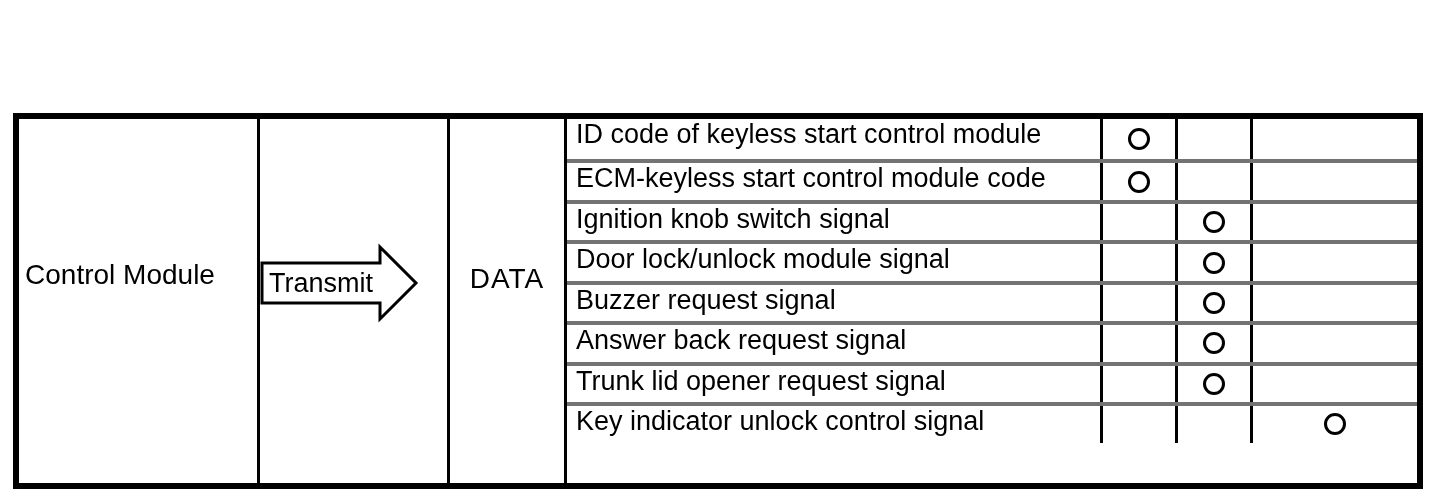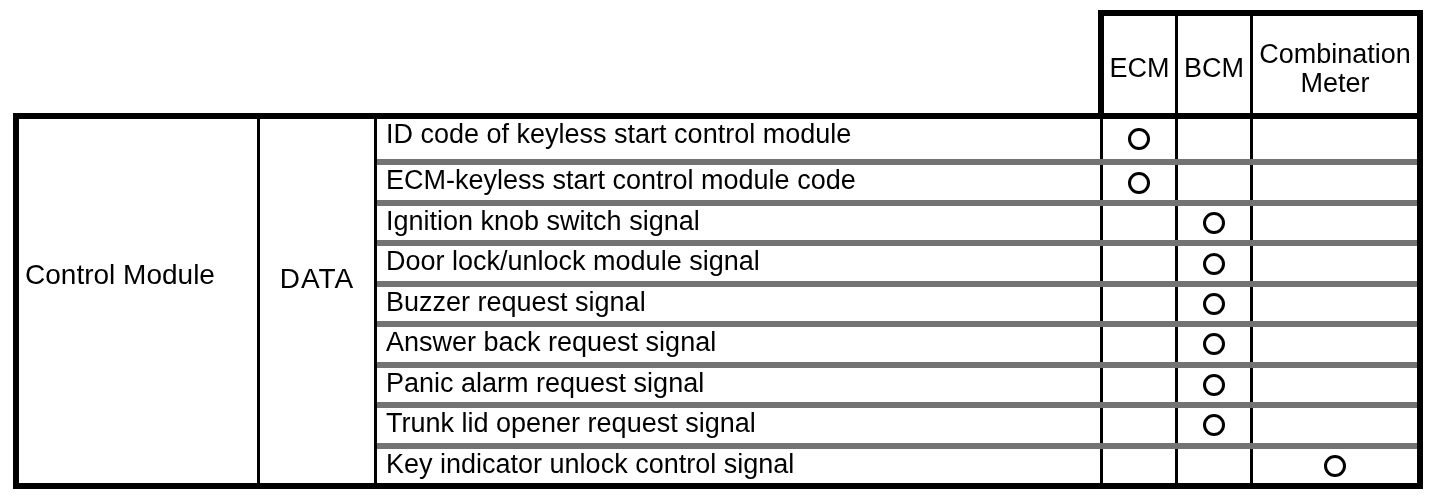--- a/index.html
+++ b/index.html
@@ -55,21 +55,21 @@
   .cell.data { width: 117px; font-size: 28px; padding-bottom: 44px; letter-spacing: 1px; align-items: center; }
 
   .rows {
     flex: 1;
     display: grid;
     grid-template-rows: repeat(9, 1fr);
   }
   .row {
     display: grid;
     grid-template-columns: 1fr 75px 75px 167px;
-    border-top: 6px solid #737373;
+    border-top: 4px solid #737373;
     min-height: 0;
   }
   .row:first-child { border-top: none; }
   .sig {
     display: flex;
     padding-left: 9px;
     font-size: 27px;
     white-space: nowrap;
     overflow: hidden;
   }
@@ -98,40 +98,35 @@
     font-family: "Liberation Sans", sans-serif;
     font-size: 27px;
     fill: #000;
   }
 </style>
 </head>
 <body>
 
 <div class="screen">
 
-  <div class="hdr">
-    <div class="hdr-cell">
-      <span>ECM</span>
-    </div>
-    <div class="hdr-cell bl">
-      <span>BCM</span>
-    </div>
-    <div class="hdr-cell bl">
-      <span>Combination Meter</span>
-    </div>
-  </div>
 
   <div class="main">
 
     <div class="cell module">
       <div>
         <div>Control Module</div>
       </div>
     </div>
 
+    <div class="cell transmit">
+      <svg class="arrow-svg" width="164" height="82" viewBox="0 0 164 82">
+        <polygon points="4,20 122,20 122,4 158,40 122,76 122,60 4,60" fill="#ffffff" stroke="#000000" stroke-width="3"></polygon>
+        <text x="63" y="49" text-anchor="middle">Transmit</text>
+      </svg>
+    </div>
 
     <div class="cell data">
       <span>DATA</span>
     </div>
 
     <div class="rows">
       <div class="row">
         <div class="sig">
             <span>ID code of keyless start control module</span>
           </div>
@@ -186,30 +181,20 @@
             <span>Answer back request signal</span>
           </div>
         <div class="mark"></div>
         <div class="mark">
             <span class="circle"></span>
           </div>
         <div class="mark"></div>
       </div>
       <div class="row">
         <div class="sig">
-            <span>Panic alarm request signal</span>
-          </div>
-        <div class="mark"></div>
-        <div class="mark">
-            <span class="circle"></span>
-          </div>
-        <div class="mark"></div>
-      </div>
-      <div class="row">
-        <div class="sig">
             <span>Trunk lid opener request signal</span>
           </div>
         <div class="mark"></div>
         <div class="mark">
             <span class="circle"></span>
           </div>
         <div class="mark"></div>
       </div>
       <div class="row">
         <div class="sig">

